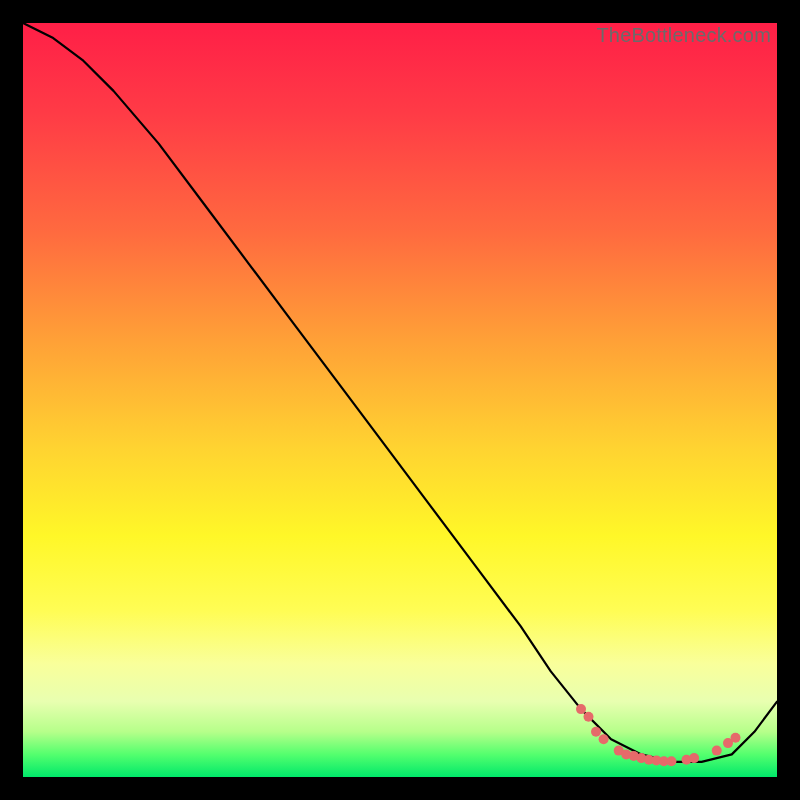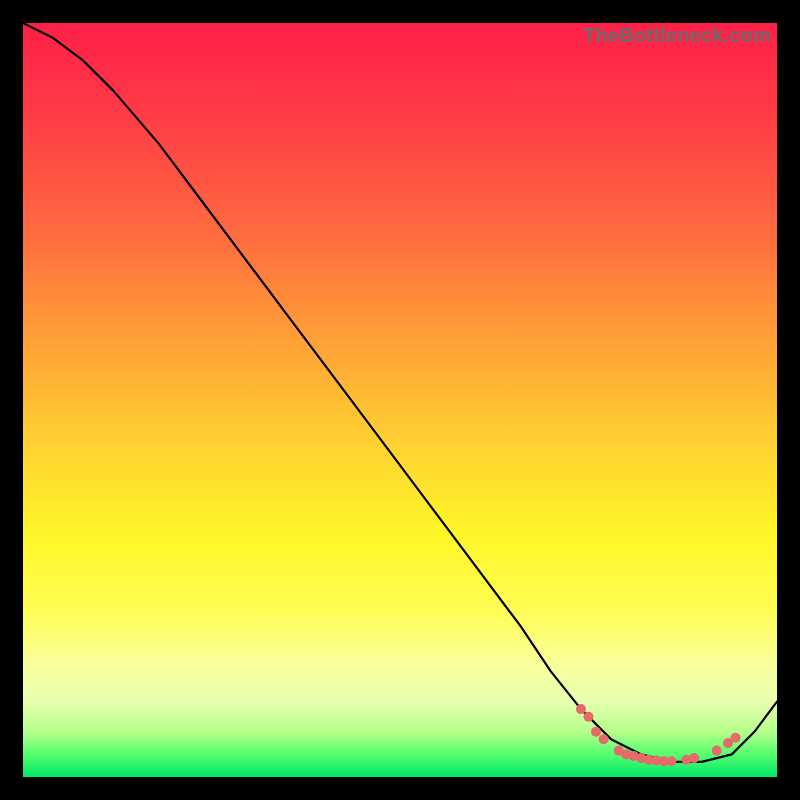--- a/index.html
+++ b/index.html
@@ -37,21 +37,21 @@
       #b6ff8a 94%,
       #54ff6e 97%,
       #00e86a 100%
     );
   }
   .watermark {
     position: absolute;
     top: 1px;
     right: 6px;
     font-size: 20px;
-    font-weight: 700;
+    font-weight: 400;
     color: #6b6b6b;
     letter-spacing: 0.2px;
     user-select: none;
   }
   svg.curve {
     position: absolute;
     left: 0;
     top: 0;
     width: 754px;
     height: 754px;

